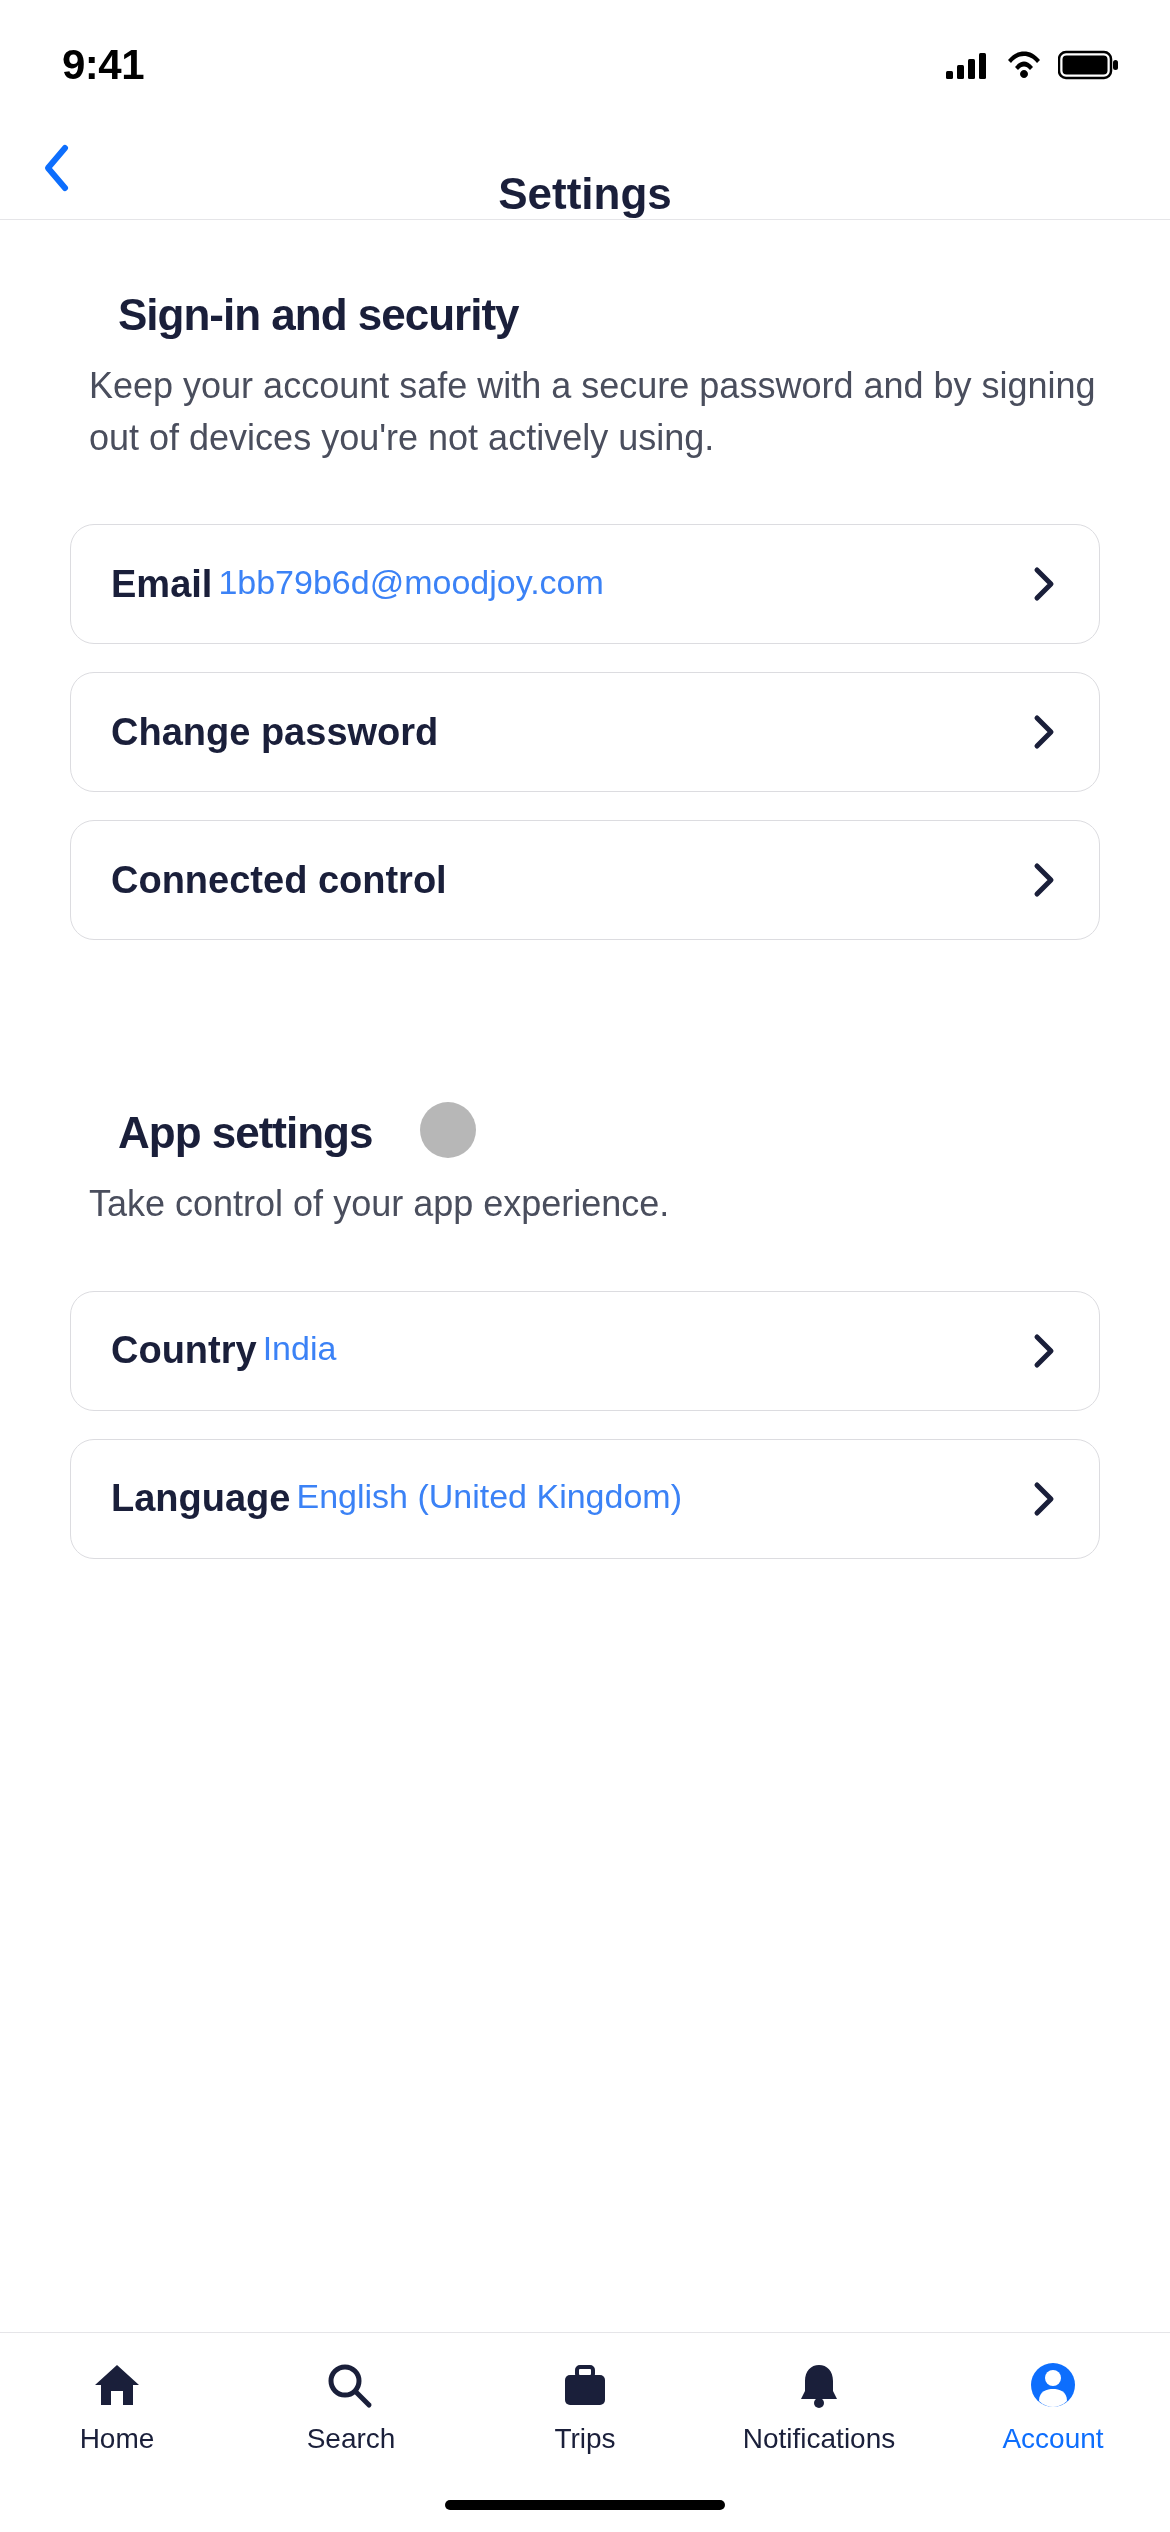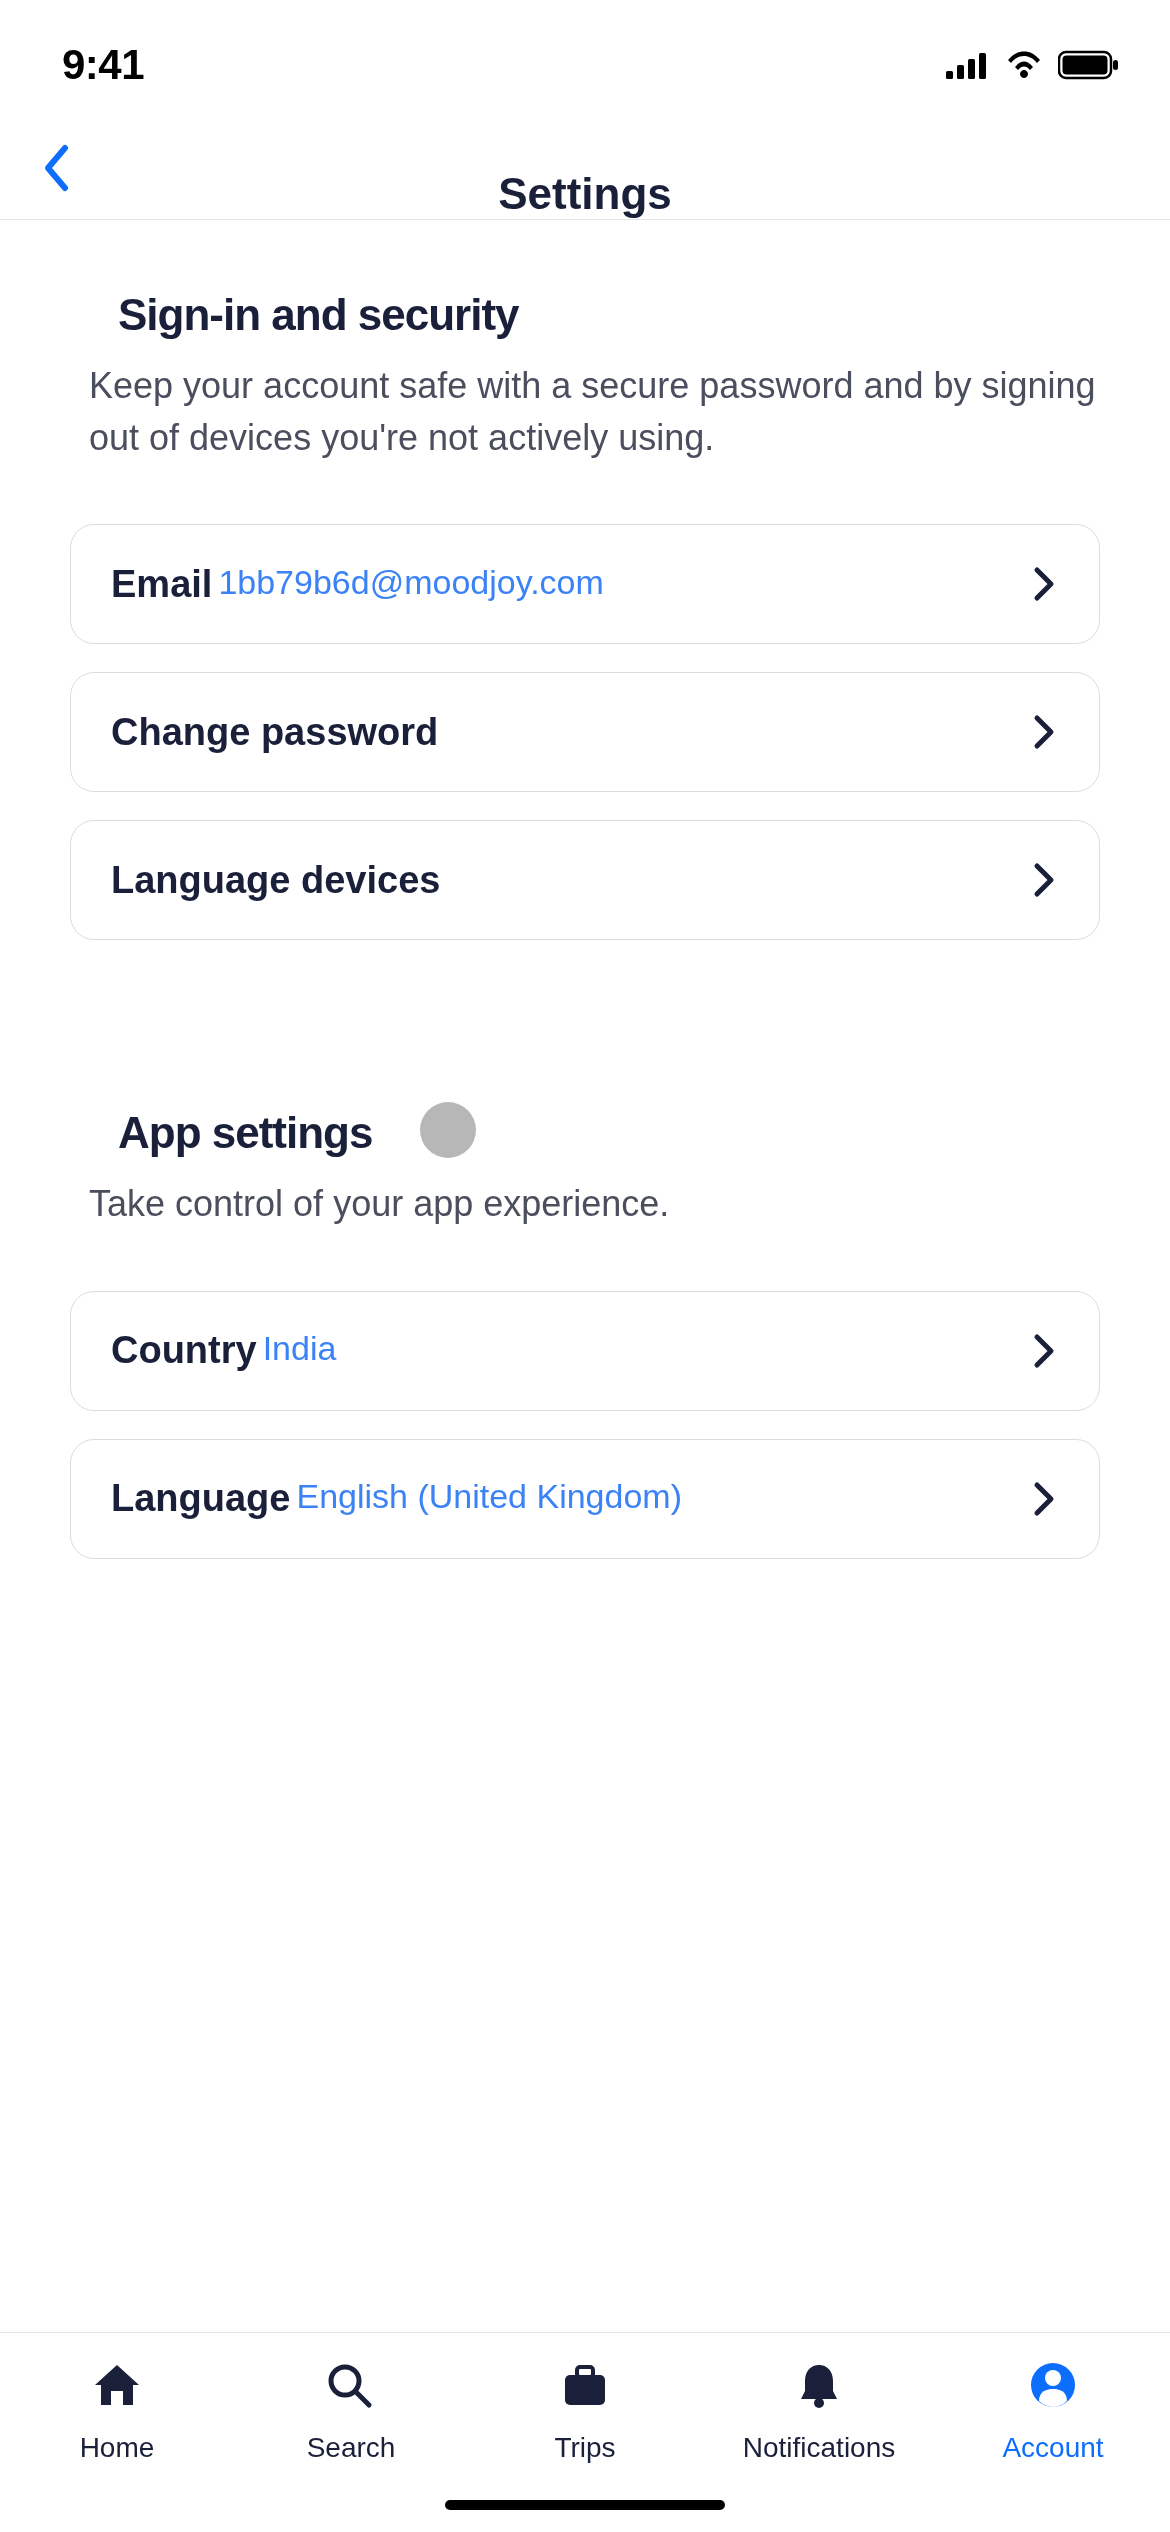--- a/index.html
+++ b/index.html
@@ -121,21 +121,20 @@
       display: flex;
       flex-direction: column;
       align-items: center;
       gap: 14px;
       flex: 1;
     }
     .tab-label {
       font-size: 28px;
       font-weight: 400;
       color: #1a1f3a;
-      margin-top: 9px;
     }
     .tab-item.active .tab-label {
       color: #0d6efd;
     }
     .home-indicator {
       position: absolute;
       bottom: 22px;
       left: 50%;
       transform: translateX(-50%);
       width: 280px;
@@ -208,21 +207,21 @@
       <div class="row-content">
         <div class="row-title">Change password</div>
       </div>
       <svg class="chevron" width="28" height="40" viewBox="0 0 28 40">
         <path d="M6 6 L20 20 L6 34" stroke="#1a1f3a" stroke-width="5" fill="none" stroke-linecap="round" stroke-linejoin="round"></path>
       </svg>
     </div>
 
     <div class="settings-row">
       <div class="row-content">
-        <div class="row-title">Language devices</div>
+        <div class="row-title">Connected control</div>
       </div>
       <svg class="chevron" width="28" height="40" viewBox="0 0 28 40">
         <path d="M6 6 L20 20 L6 34" stroke="#1a1f3a" stroke-width="5" fill="none" stroke-linecap="round" stroke-linejoin="round"></path>
       </svg>
     </div>
   </div>
 
   <div class="section-gap"></div>
 
   <div>

